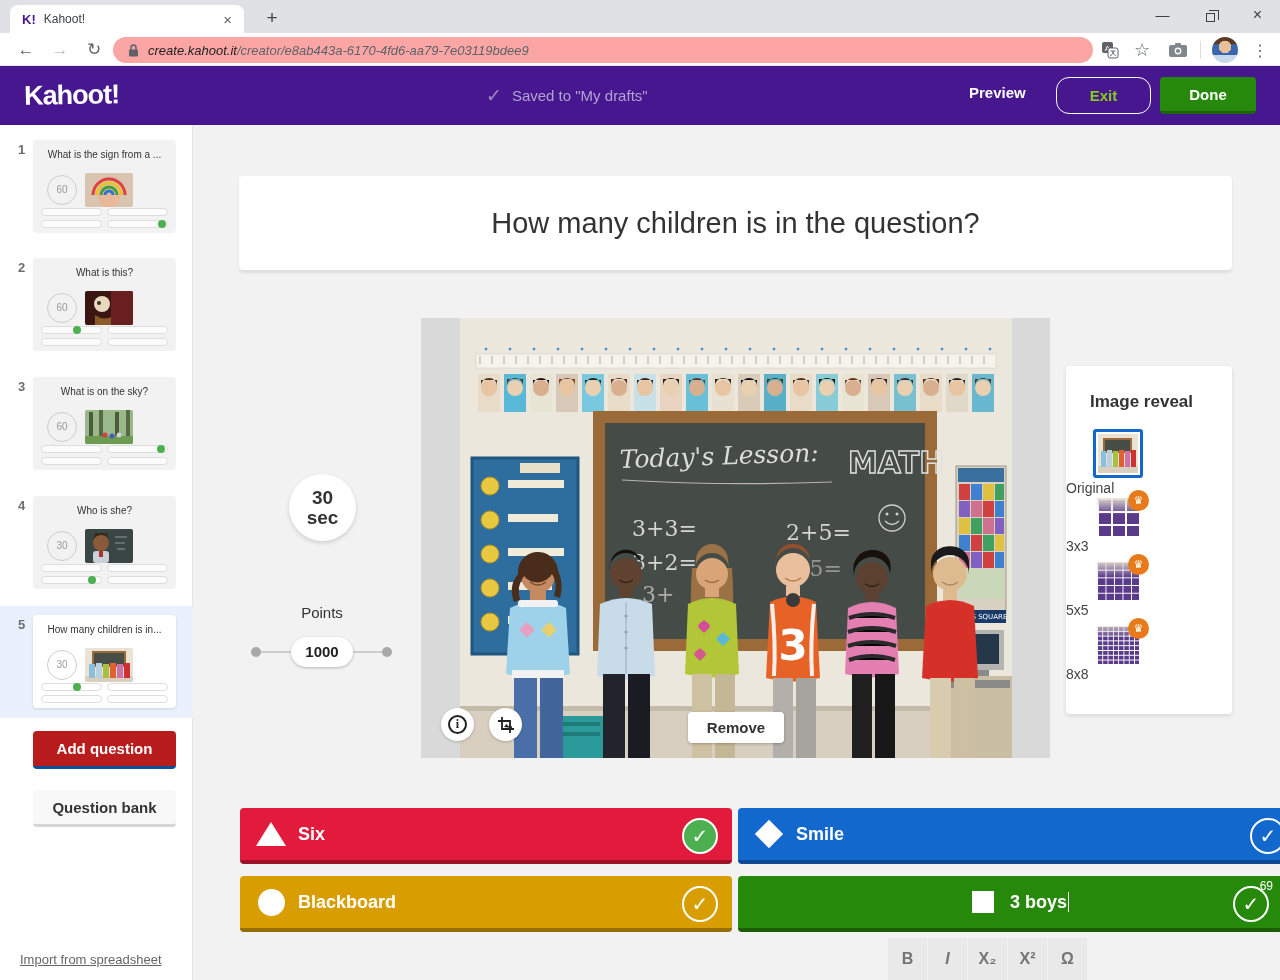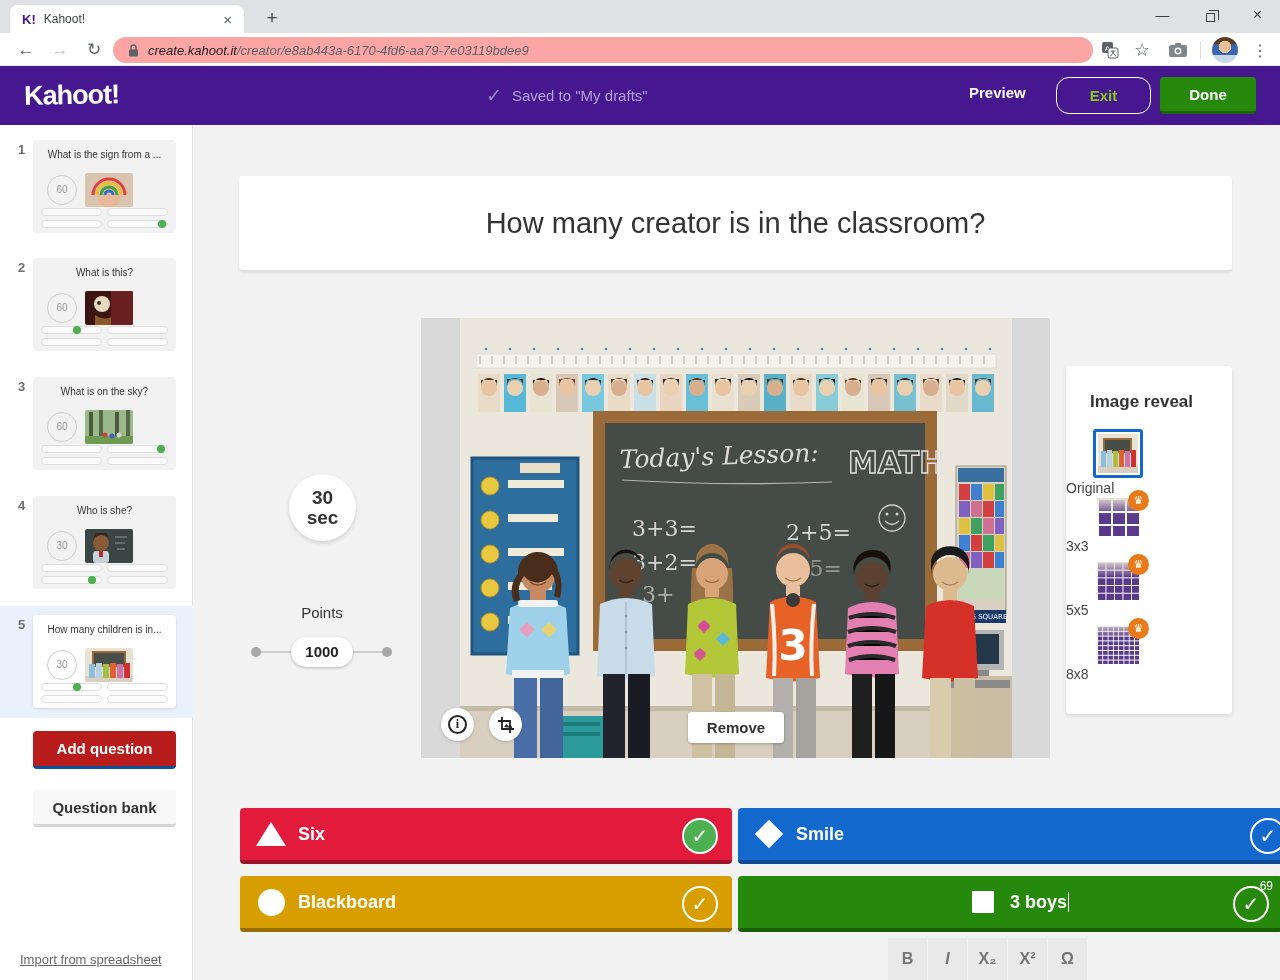--- a/index.html
+++ b/index.html
@@ -295,21 +295,21 @@
       </div>
   </div>
 
   <button id="add-question">Add question</button>
   <button id="question-bank">Question bank</button>
   <a id="import-link">Import from spreadsheet</a>
 </div>
 
 <div id="main">
   <div id="title-card">
-    <span>How many creator is in the classroom?</span>
+    <span>How many children is in the question?</span>
   </div>
 
   <div id="timer-circle">
     <span>30</span>
     <span>sec</span>
   </div>
 
   <div id="points-label">Points</div>
   <div id="slider-line">
     <span class="slider-dot" style="left:-4px;"></span>

